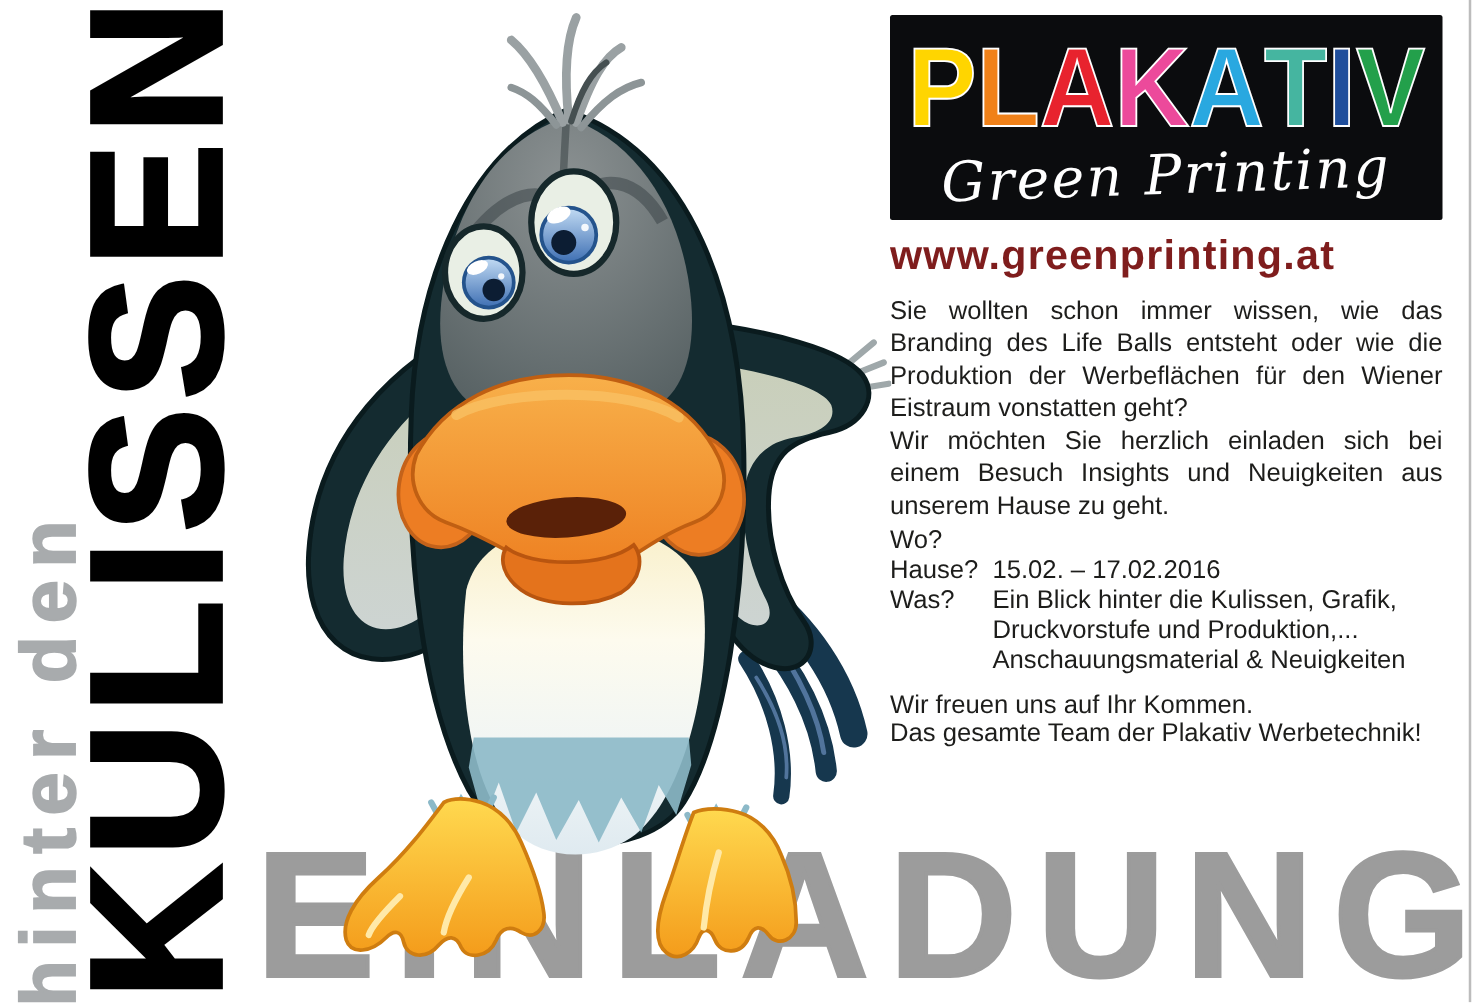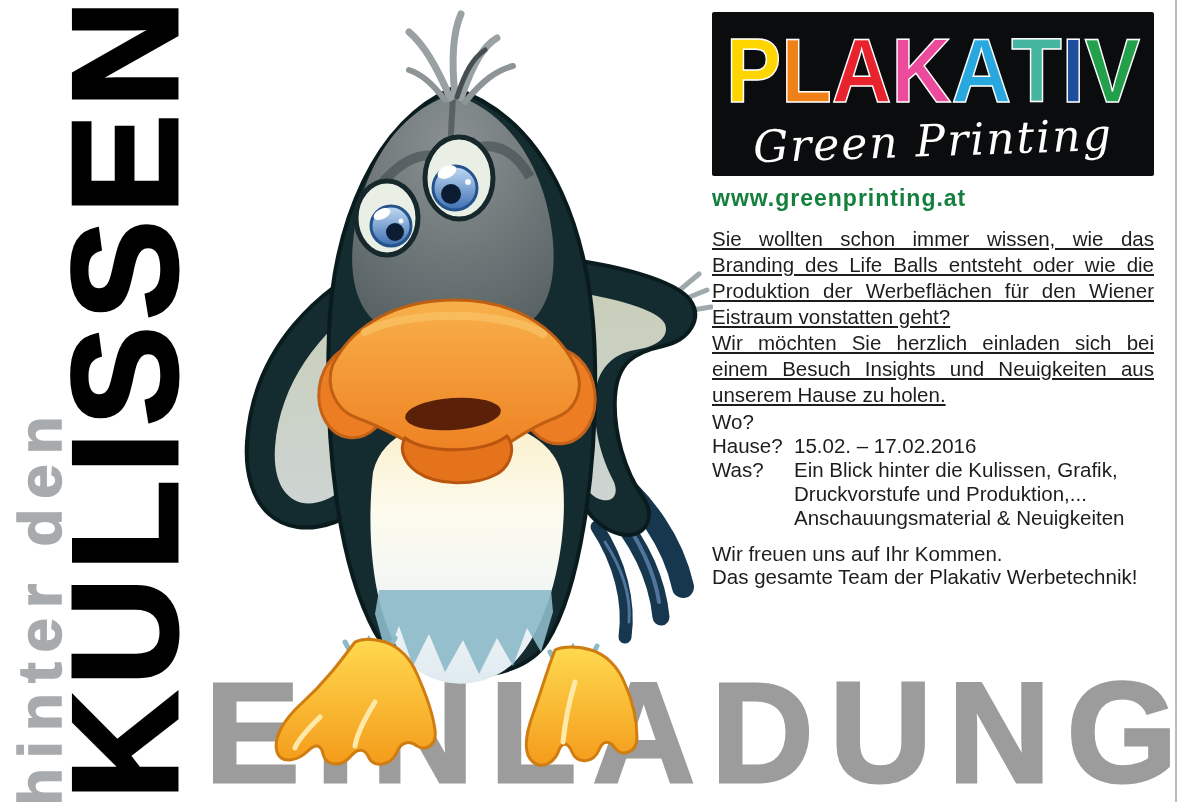--- a/index.html
+++ b/index.html
@@ -26,23 +26,23 @@
     display:flex;flex-direction:column;align-items:center;justify-content:flex-start;
   }
   .logo-word{
     display:flex;margin-top:14px;font-size:90px;line-height:1;font-weight:900;
     transform:scaleX(0.92);transform-origin:center;-webkit-text-stroke:1.5px #ffffff;
   }
   .logo-tagline{
     color:#ffffff;font-family:"DejaVu Serif",serif;font-style:italic;
     font-size:44px;line-height:1;margin-top:3px;transform:rotate(-2deg);letter-spacing:2px;
   }
-  .website{margin-top:11px;font-size:23px;line-height:1;font-weight:bold;color:#15803d;letter-spacing:1px;}
+  .website{margin-top:11px;font-size:33px;line-height:1;font-weight:bold;color:#7f1d1d;letter-spacing:1px;}
   .intro{margin-top:16px;}
-  .intro p{margin:0;font-size:20.5px;line-height:26px;text-align:justify;text-decoration:underline;}
+  .intro p{margin:0;font-size:20.5px;line-height:26px;text-align:justify;}
   .details{margin-top:2px;font-size:20.5px;line-height:24px;}
   .detail-row{display:flex;}
   .detail-label{width:82px;flex:none;}
   .detail-lines{flex:1;}
   .closing{margin-top:12px;font-size:20.5px;line-height:23px;}
   
   .banner{
     position:absolute;left:205px;top:662px;z-index:1;white-space:nowrap;
     font-size:142px;line-height:142px;font-weight:900;letter-spacing:16px;
     color:#9c9c9c;-webkit-text-stroke:3px #9c9c9c;
@@ -175,21 +175,21 @@
         <span style="color: rgb(31, 78, 156);">I</span>
         <span style="color: rgb(35, 160, 75);">V</span>
       </div>
       <div class="logo-tagline">Green Printing</div>
     </div>
 
     <div class="website">www.greenprinting.at</div>
 
     <div class="intro">
       <p>Sie wollten schon immer wissen, wie das Branding des Life Balls entsteht oder wie die Produktion der Werbeflächen für den Wiener Eistraum vonstatten geht?</p>
-      <p>Wir möchten Sie herzlich einladen sich bei einem Besuch Insights und Neuigkeiten aus unserem Hause zu holen.</p>
+      <p>Wir möchten Sie herzlich einladen sich bei einem Besuch Insights und Neuigkeiten aus unserem Hause zu geht.</p>
     </div>
 
     <div class="details">
       <div class="detail-row">
         <div class="detail-label">Wo?</div>
       </div>
       <div class="detail-row">
         <div class="detail-label">Hause?</div>
         <div class="detail-lines">
           <div>15.02. – 17.02.2016</div>

